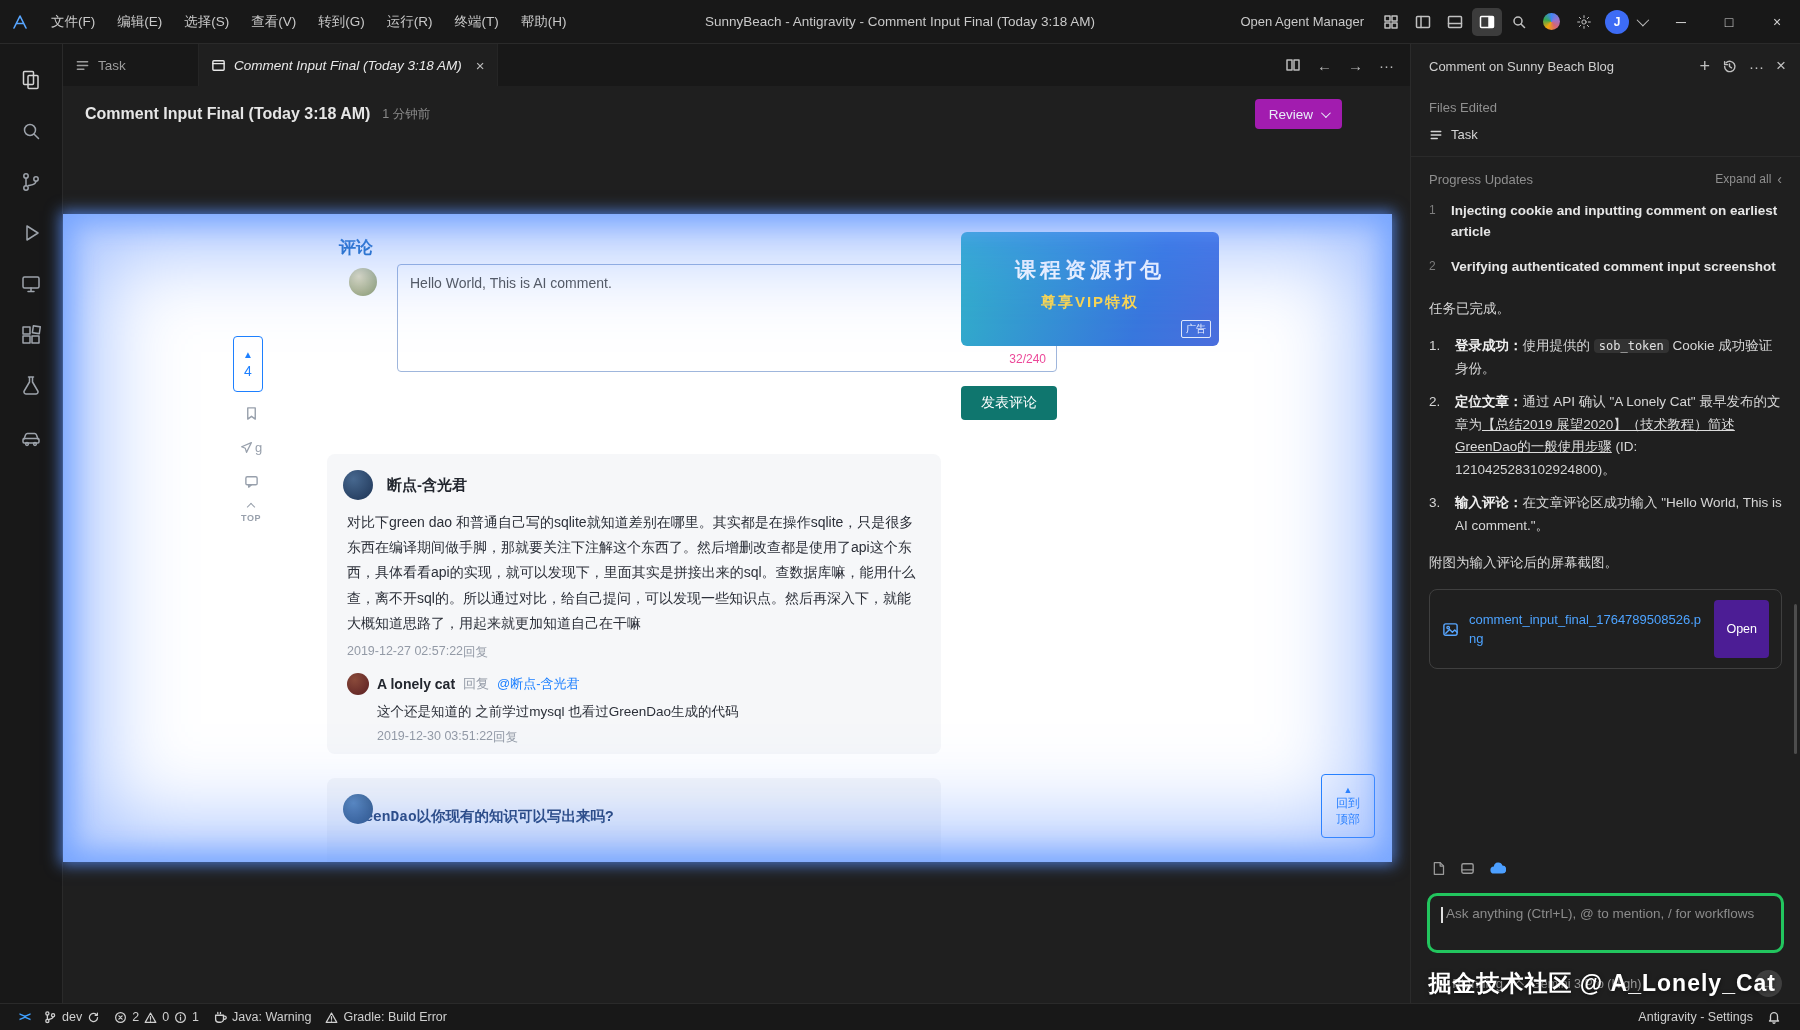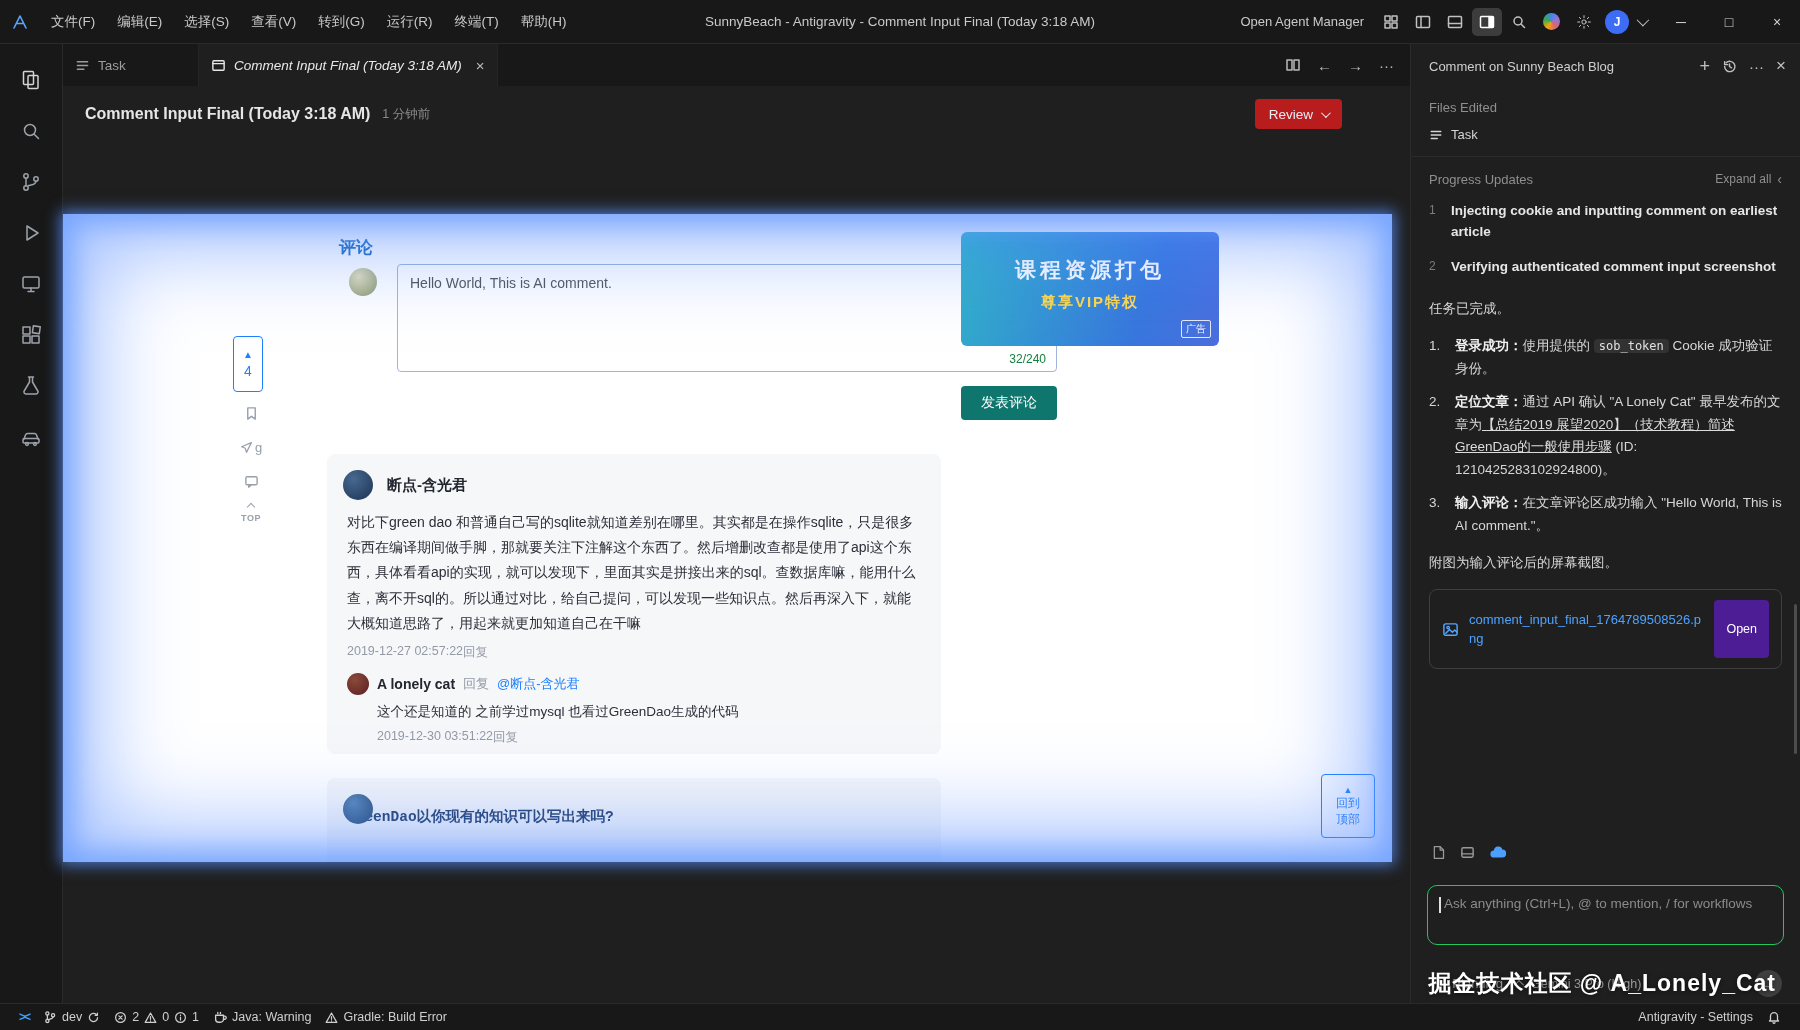--- a/index.html
+++ b/index.html
@@ -35,36 +35,36 @@
   .tab { display:flex; align-items:center; gap:8px; padding:0 12px; font-size:13.5px; border-right:1px solid #252525; }
   .tab.inactive { color:#9d9d9d; background:#181818; width:136px; }
   .tab.active { color:#e8e8e8; background:#1f1f1f; }
   .tab.active .tab-label { font-style:italic; }
   .tab-close { margin-left:6px; font-size:15px; color:#bdbdbd; }
   .tab-actions { margin-left:auto; display:flex; align-items:center; gap:16px; padding-right:16px; color:#b9b9b9; font-size:15px; }
 
   .doc-header { height:56px; display:flex; align-items:center; padding:0 22px; gap:12px; }
   .doc-title { font-size:16px; font-weight:bold; color:#e6e6e6; }
   .doc-time { font-size:12.5px; color:#8a8a8a; }
-  .review-btn { margin-left:auto; margin-right:46px; background:#b91c1c; border:none; color:#e8eef8; font-size:13.5px; height:30px; padding:8px 14px; border-radius:4px; display:flex; align-items:center; gap:8px; font-family:inherit; }
+  .review-btn { margin-left:auto; margin-right:46px; background:#a21caf; border:none; color:#e8eef8; font-size:13.5px; height:30px; padding:8px 14px; border-radius:4px; display:flex; align-items:center; gap:8px; font-family:inherit; }
   .chev-down { width:7px; height:7px; border-right:1.5px solid currentColor; border-bottom:1.5px solid currentColor; transform:rotate(45deg) translateY(-2px); }
   .chev-up { width:7px; height:7px; border-right:1.5px solid currentColor; border-bottom:1.5px solid currentColor; transform:rotate(-135deg) translateY(-2px); display:inline-block; margin-right:7px; }
 
   .doc-body { flex:1; position:relative; }
 
   
   .shot { position:absolute; left:0; top:72px; width:1329px; height:648px; background:#ffffff; overflow:hidden; box-shadow:0 0 14px 3px rgba(90,145,255,.75); }
   .shot > div, .shot > button { position:absolute; }
   .glow { inset:0; pointer-events:none; box-shadow: inset 0 0 26px 10px rgba(110,160,255,.85), inset 0 0 85px 36px rgba(80,135,255,.5); }
 
   .pg-title { left:276px; top:22px; font-size:17px; font-weight:bold; color:#2470c2; }
   .pg-avatar { left:286px; top:54px; width:28px; height:28px; border-radius:50%; background:radial-gradient(circle at 35% 30%, #e6dfbc, #89996b); }
   .pg-textarea { left:334px; top:50px; width:660px; height:108px; border:1px solid #9fb6dc; border-radius:4px; background:#fff; }
   .pg-text { padding:10px 12px; font-size:14px; color:#555; }
-  .pg-counter { position:absolute; right:10px; bottom:5px; font-size:12px; color:#15803d; }
+  .pg-counter { position:absolute; right:10px; bottom:5px; font-size:12px; color:#ec4899; }
   .pg-submit { left:898px; top:172px; width:96px; height:34px; background:#0f766e; color:#fff; font-size:14px; border:none; border-radius:4px; font-family:inherit; }
   .pg-ad { left:898px; top:18px; width:258px; height:114px; border-radius:6px; background:linear-gradient(110deg,#31b4c8,#3877dd 70%,#4b6edd); }
   .ad1 { margin-top:24px; text-align:center; color:#fff; font-size:21px; font-weight:bold; letter-spacing:4px; }
   .ad2 { margin-top:9px; text-align:center; color:#ffd94d; font-size:15px; font-weight:bold; letter-spacing:2px; }
   .ad-badge { position:absolute; right:8px; bottom:8px; font-size:10px; color:#f0f4ff; border:1px solid rgba(255,255,255,.85); padding:1px 4px; border-radius:2px; }
   .pg-vote { left:170px; top:122px; width:30px; height:56px; border:1px solid #1e80ff; border-radius:4px; background:#fff; display:flex; flex-direction:column; align-items:center; justify-content:center; gap:3px; color:#1e80ff; }
   .pg-vote .tri { font-size:10px; }
   .pg-vote .vnum { font-size:14px; }
   .pg-side { left:176px; width:24px; display:flex; align-items:center; justify-content:center; gap:2px; color:#98a0ac; }
   .side-bm { top:192px; } .side-sh { top:226px; font-size:13px; } .side-cm { top:260px; }
@@ -113,21 +113,21 @@
   .step { display:flex; gap:8px; font-size:13.5px; color:#d6d6d6; line-height:1.7; }
   .step-num { width:18px; flex:none; text-align:left; }
   .step b { color:#f0f0f0; }
   .step code { font-family:"DejaVu Sans Mono", monospace; font-size:12px; background:#323232; border-radius:4px; padding:0 5px; color:#e0e0e0; }
   .lnk { text-decoration:underline; color:#dcdcdc; }
   .ap-attach { margin:14px 18px 0; border:1px solid #3f3f3f; border-radius:8px; padding:10px 12px; display:flex; align-items:center; gap:10px; }
   .att-name { flex:1; min-width:0; word-break:break-all; color:#4da3ff; font-size:13px; line-height:1.5; }
   .att-open { background:#4c1d95; border:none; border-radius:4px; color:#ffffff; font-size:12.5px; padding:22px 12px; font-family:inherit; }
   .ap-bottom { margin-top:auto; flex:none; padding-bottom:6px; }
   .ap-tools { display:flex; gap:14px; padding:0 20px 8px; color:#9a9a9a; align-items:center; }
-  .ap-composer { margin:16px 16px; height:60px; border:1px solid #22c55e; border-radius:10px; position:relative; padding:8px 12px; }
+  .ap-composer { margin:8px 16px; height:60px; border:3px solid #22c55e; border-radius:10px; position:relative; padding:8px 12px; }
   .caret { position:absolute; left:11px; top:11px; width:1.5px; height:16px; background:#e0e0e0; }
   .ap-input { width:100%; background:transparent; border:none; outline:none; font-size:13.5px; color:#dddddd; font-family:inherit; padding-left:4px; }
   .ap-input::placeholder { color:#8b8b8b; }
   .ap-ctl { display:flex; align-items:center; gap:14px; padding:9px 18px 0; color:#9a9a9a; font-size:13px; }
   .ap-plus { font-size:16px; }
   .ap-model { display:flex; align-items:center; font-size:12.5px; }
   .ap-send { margin-left:auto; width:27px; height:27px; border-radius:50%; background:#3f3f3f; color:#d0d0d0; display:flex; align-items:center; justify-content:center; font-size:14px; }
   .ap-scrollbar { position:absolute; right:3px; top:560px; width:3px; height:150px; background:#4d4d4d; border-radius:2px; }
 
   .watermark { position:absolute; right:24px; bottom:31px; z-index:40; font-size:23px; font-weight:bold; color:#ffffff; text-shadow:0 1px 4px rgba(0,0,0,.55); letter-spacing:1px; white-space:nowrap; }

